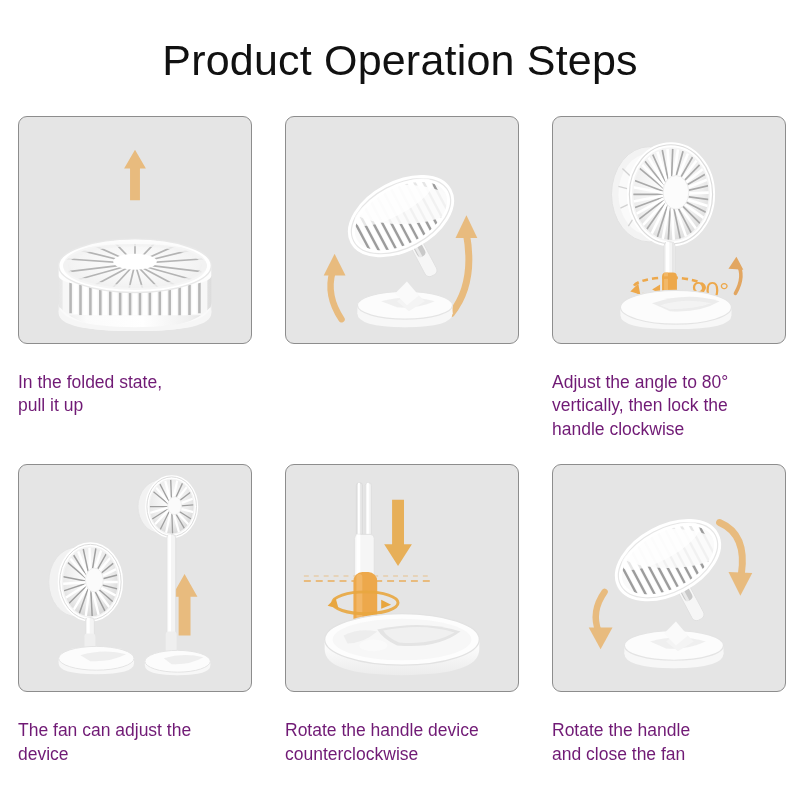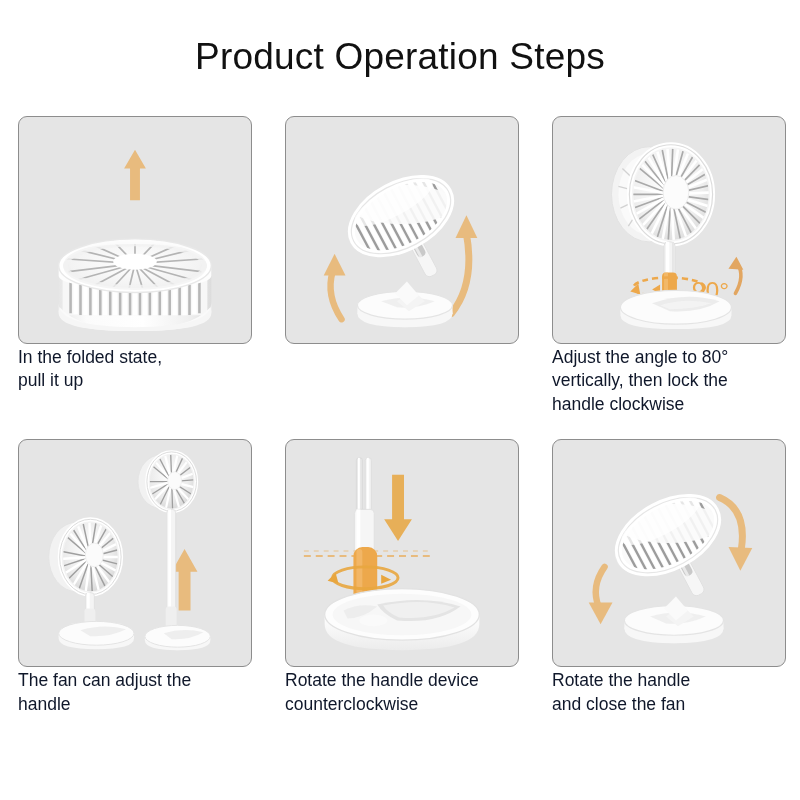--- a/index.html
+++ b/index.html
@@ -19,21 +19,21 @@
     width: 800px;
     height: 800px;
     background: #ffffff;
   }
   .page-title {
     position: absolute;
     top: 36px;
     left: 0;
     width: 800px;
     text-align: center;
-    font-size: 37px;
+    font-size: 43px;
     font-weight: 400;
     letter-spacing: 0.2px;
     color: #111111;
     font-family: "Liberation Sans", sans-serif;
     white-space: nowrap;
   }
   .grid {
     position: absolute;
     top: 116px;
     left: 18px;
@@ -57,24 +57,24 @@
     border-radius: 9px;
     background: #e5e5e5;
     overflow: hidden;
   }
   .panel svg {
     display: block;
     width: 100%;
     height: 100%;
   }
   .caption {
-    margin-top: 2px;
+    margin-top: 27px;
     font-size: 17.5px;
     line-height: 1.34;
-    color: #0f172a;
+    color: #701a75;
     font-family: "Liberation Sans", sans-serif;
     white-space: pre-line;
   }
 </style>
 </head>
 <body>
 
 <div class="page">
 
   <div class="page-title">Product Operation Steps</div>
@@ -494,21 +494,21 @@
             <rect x="150.5" y="70" width="2.8" height="124" fill="#ffffff"></rect>
             <rect x="148" y="168" width="11" height="26" rx="3" fill="#efefef"></rect>
             <ellipse cx="160" cy="201" rx="33" ry="11" fill="#f1f1f1"></ellipse>
             <path d="M127 198 L127 202 Q127 212 160 212 Q193 212 193 202 L193 198 Z" fill="#f7f7f7"></path>
             <ellipse cx="160" cy="198" rx="33" ry="11" fill="#fcfcfc"></ellipse>
             <ellipse cx="160" cy="198" rx="33" ry="11" fill="none" stroke="#e4e4e4" stroke-width="1"></ellipse>
             <path d="M146 195 Q166 189 186 194 Q172 202 154 201 Z" fill="#eaeaea" opacity="0.8"></path>
           </svg>
         </div>
         <div class="caption">The fan can adjust the
-handle</div>
+device</div>
       </div>
 
       <div class="cell">
         <div class="panel">
           <svg viewBox="0 0 234 228" xmlns="http://www.w3.org/2000/svg">
             <defs>
               <linearGradient id="p5base" x1="0" y1="0" x2="0" y2="1">
                 <stop offset="0%" stop-color="#ffffff"></stop>
                 <stop offset="100%" stop-color="#ececec"></stop>
               </linearGradient>

